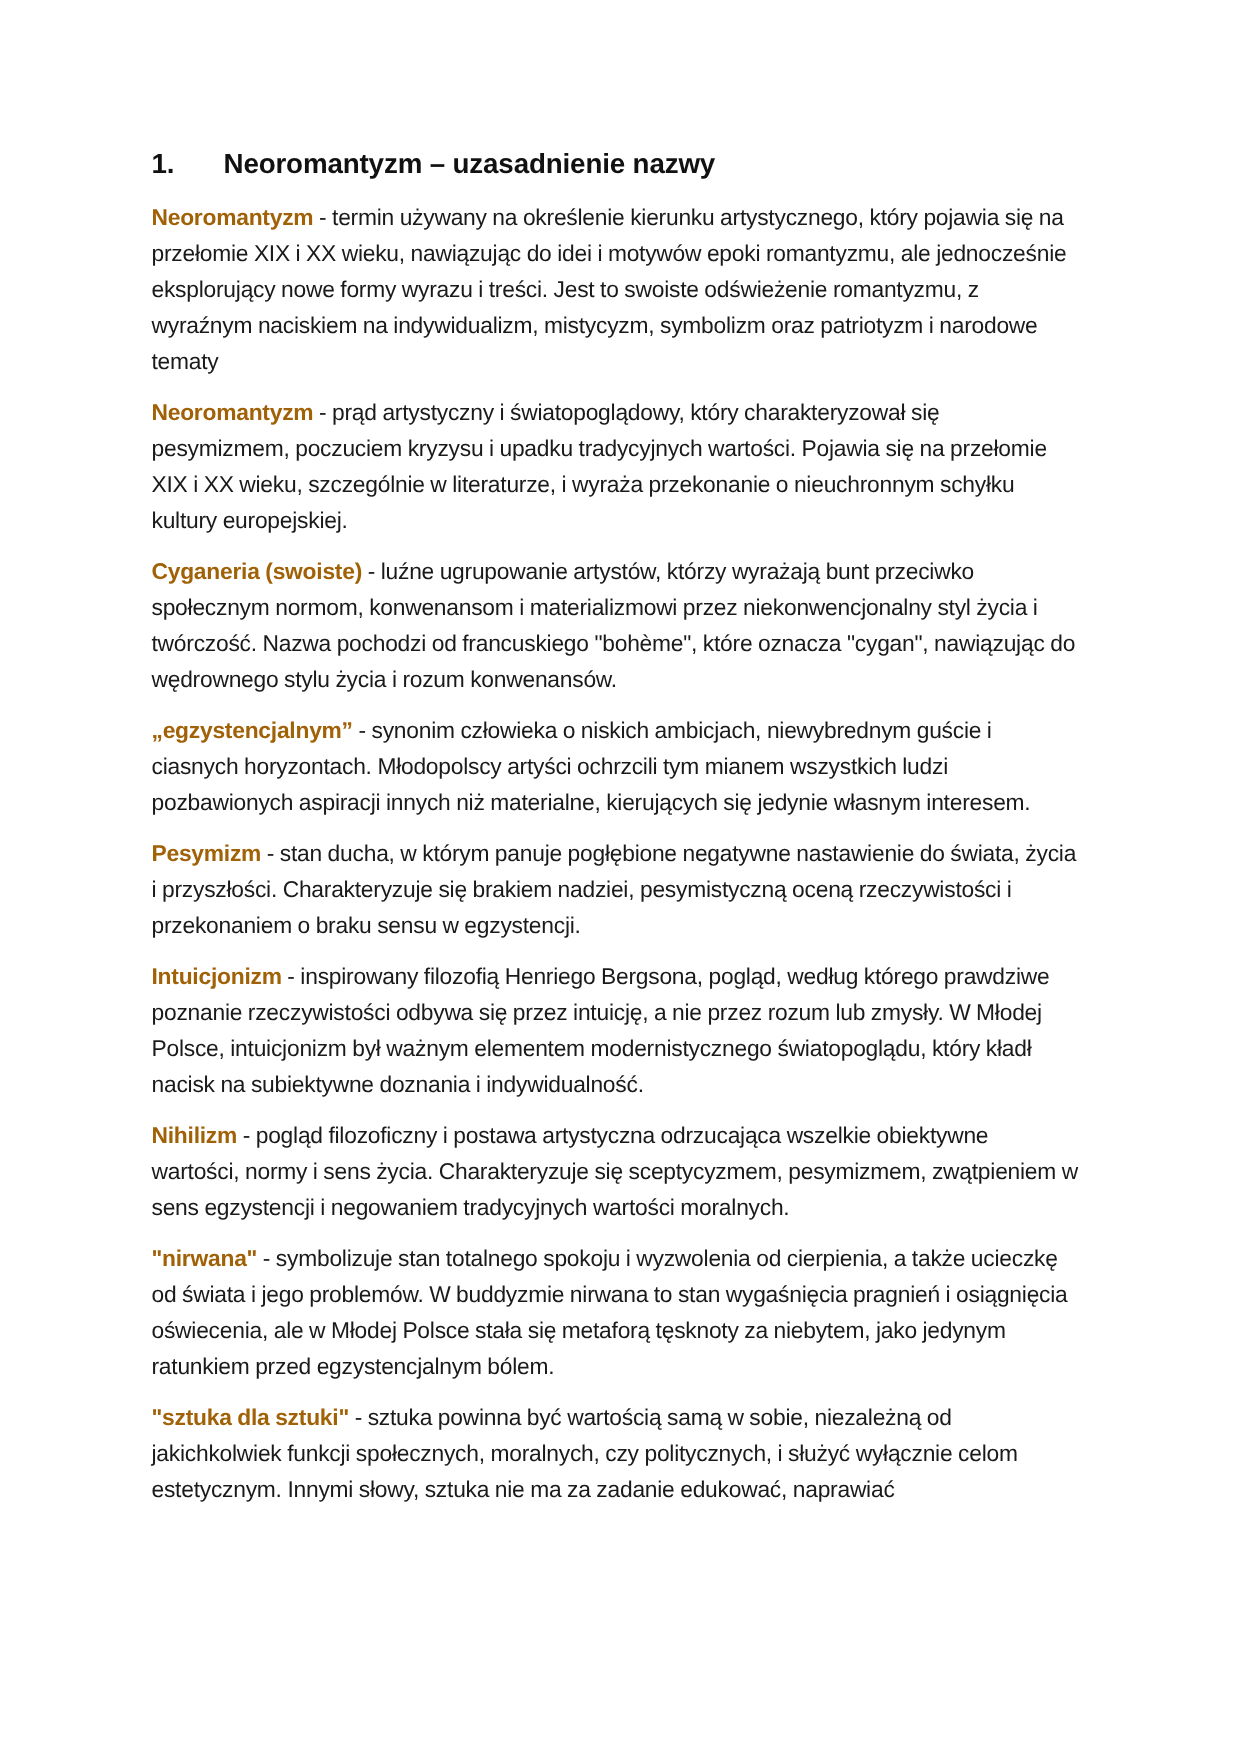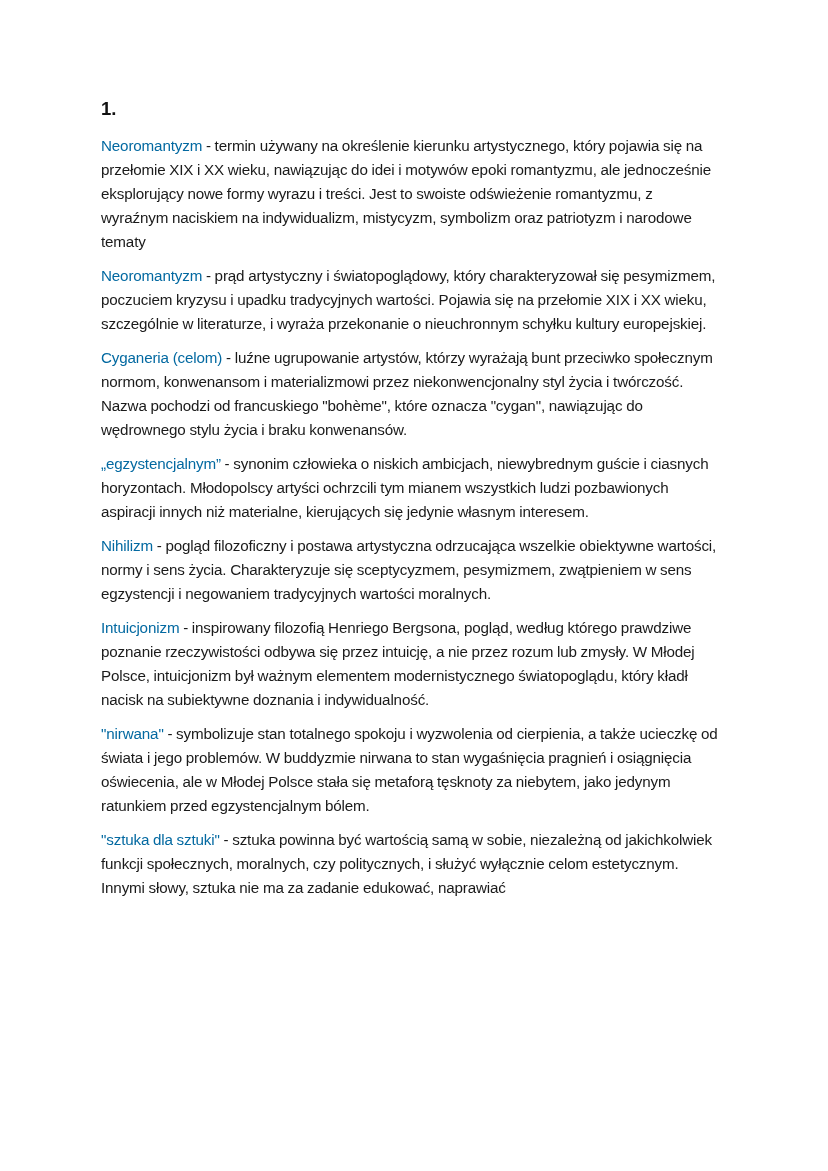--- a/index.html
+++ b/index.html
@@ -35,55 +35,59 @@
       display: inline-block;
     }
     .entry {
       font-size: 15.2px;
       line-height: 24px;
       margin: 0 0 10px 0;
       letter-spacing: -0.15px;
       word-spacing: -0.3px;
     }
     .entry .term {
-      font-weight: normal;
-      color: #0369a1;
+      font-weight: bold;
+      color: #a16207;
     }
   </style>
 </head>
 <body>
 
 <div class="page">
   <h1 class="heading">
     <span class="num">1.</span>
+    <span>Neoromantyzm – uzasadnienie nazwy</span>
   </h1>
 
   <p class="entry">
     <span class="term">Neoromantyzm</span><span> - termin używany na określenie kierunku artystycznego, który pojawia się na przełomie XIX i XX wieku, nawiązując do idei i motywów epoki romantyzmu, ale jednocześnie eksplorujący nowe formy wyrazu i treści. Jest to swoiste odświeżenie romantyzmu, z wyraźnym naciskiem na indywidualizm, mistycyzm, symbolizm oraz patriotyzm i narodowe tematy</span>
   </p>
 
   <p class="entry">
     <span class="term">Neoromantyzm</span><span> - prąd artystyczny i światopoglądowy, który charakteryzował się pesymizmem, poczuciem kryzysu i upadku tradycyjnych wartości. Pojawia się na przełomie XIX i XX wieku, szczególnie w literaturze, i wyraża przekonanie o nieuchronnym schyłku kultury europejskiej.</span>
   </p>
 
   <p class="entry">
-    <span class="term">Cyganeria (celom)</span><span> - luźne ugrupowanie artystów, którzy wyrażają bunt przeciwko społecznym normom, konwenansom i materializmowi przez niekonwencjonalny styl życia i twórczość. Nazwa pochodzi od francuskiego "bohème", które oznacza "cygan", nawiązując do wędrownego stylu życia i braku konwenansów.</span>
+    <span class="term">Cyganeria (swoiste)</span><span> - luźne ugrupowanie artystów, którzy wyrażają bunt przeciwko społecznym normom, konwenansom i materializmowi przez niekonwencjonalny styl życia i twórczość. Nazwa pochodzi od francuskiego "bohème", które oznacza "cygan", nawiązując do wędrownego stylu życia i rozum konwenansów.</span>
   </p>
 
   <p class="entry">
     <span class="term">„egzystencjalnym”</span><span> - synonim człowieka o niskich ambicjach, niewybrednym guście i ciasnych horyzontach. Młodopolscy artyści ochrzcili tym mianem wszystkich ludzi pozbawionych aspiracji innych niż materialne, kierujących się jedynie własnym interesem.</span>
   </p>
 
-
   <p class="entry">
-    <span class="term">Nihilizm</span><span> - pogląd filozoficzny i postawa artystyczna odrzucająca wszelkie obiektywne wartości, normy i sens życia. Charakteryzuje się sceptycyzmem, pesymizmem, zwątpieniem w sens egzystencji i negowaniem tradycyjnych wartości moralnych.</span>
+    <span class="term">Pesymizm</span><span> - stan ducha, w którym panuje pogłębione negatywne nastawienie do świata, życia i przyszłości. Charakteryzuje się brakiem nadziei, pesymistyczną oceną rzeczywistości i przekonaniem o braku sensu w egzystencji.</span>
   </p>
 
   <p class="entry">
     <span class="term">Intuicjonizm</span><span> - inspirowany filozofią Henriego Bergsona, pogląd, według którego prawdziwe poznanie rzeczywistości odbywa się przez intuicję, a nie przez rozum lub zmysły. W Młodej Polsce, intuicjonizm był ważnym elementem modernistycznego światopoglądu, który kładł nacisk na subiektywne doznania i indywidualność.</span>
+  </p>
+
+  <p class="entry">
+    <span class="term">Nihilizm</span><span> - pogląd filozoficzny i postawa artystyczna odrzucająca wszelkie obiektywne wartości, normy i sens życia. Charakteryzuje się sceptycyzmem, pesymizmem, zwątpieniem w sens egzystencji i negowaniem tradycyjnych wartości moralnych.</span>
   </p>
 
   <p class="entry">
     <span class="term">"nirwana"</span><span> - symbolizuje stan totalnego spokoju i wyzwolenia od cierpienia, a także ucieczkę od świata i jego problemów. W buddyzmie nirwana to stan wygaśnięcia pragnień i osiągnięcia oświecenia, ale w Młodej Polsce stała się metaforą tęsknoty za niebytem, jako jedynym ratunkiem przed egzystencjalnym bólem.</span>
   </p>
 
   <p class="entry">
     <span class="term">"sztuka dla sztuki"</span><span> - sztuka powinna być wartością samą w sobie, niezależną od jakichkolwiek funkcji społecznych, moralnych, czy politycznych, i służyć wyłącznie celom estetycznym. Innymi słowy, sztuka nie ma za zadanie edukować, naprawiać</span>
   </p>
 </div>

